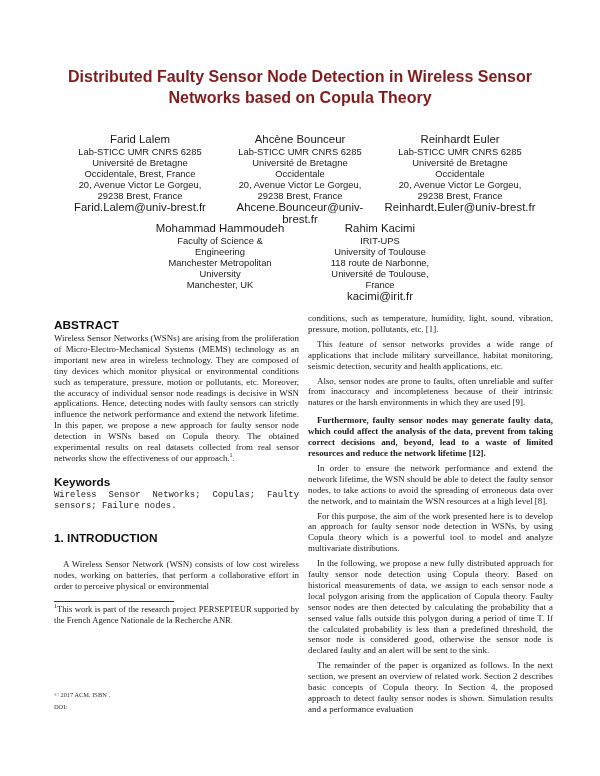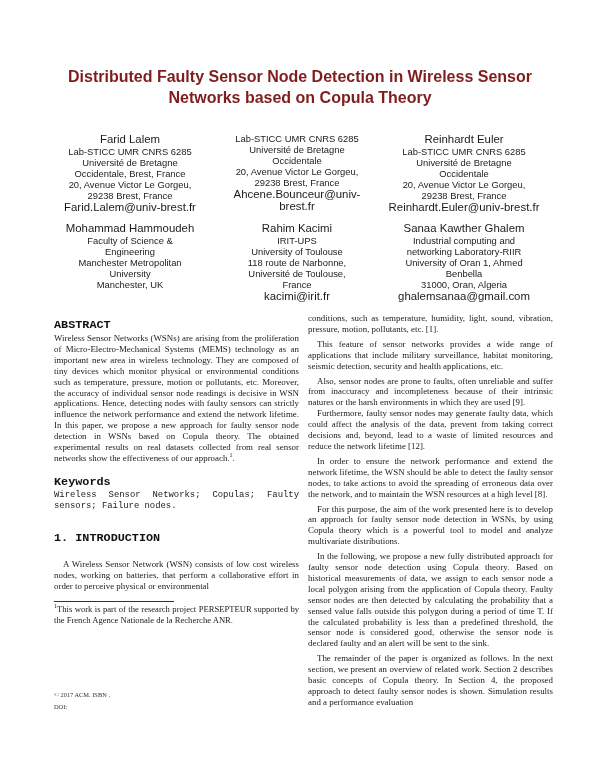--- a/index.html
+++ b/index.html
@@ -2,33 +2,33 @@
 <html><head>
 <meta charset="utf-8">
 <style>
   html, body { margin: 0; padding: 0; background: #ffffff; }
   body { width: 600px; height: 776px; position: relative; overflow: hidden; color: #1a1a1a; }
   .title {
     position: absolute; left: 60px; top: 66px; width: 480px;
     text-align: center; font-family: "Liberation Sans", sans-serif; font-weight: bold;
     font-size: 16px; line-height: 21px; color: #7f1d1d;
   }
-  .authors { position: absolute; left: 50px; width: 500px; display: flex; justify-content: flex-start; gap: 7px; }
+  .authors { position: absolute; left: 50px; width: 500px; display: flex; justify-content: center; }
   .authors.row1 { top: 133px; }
   .authors.row2 { top: 222px; }
   .author { width: 160px; text-align: center; font-family: "Liberation Sans", sans-serif; }
   .author .name { font-size: 11.4px; line-height: 13px; }
   .author .aff { font-size: 9.4px; line-height: 11px; color: #222; }
   .author .email { font-size: 11.4px; line-height: 12px; }
   .col { position: absolute; width: 245px; font-family: "Liberation Serif", serif; font-size: 8.9px; line-height: 10.9px; text-align: justify; color: #1a1a1a; }
   .col p { margin: 0; }
   .col p.indent { text-indent: 9px; margin-top: 4px; }
   .colL { left: 54px; }
   .colR { left: 308px; }
-  .h { font-family: Liberation Mono, monospace; font-weight: bold; font-size: 11.8px; line-height: 14px; margin: 0; color: #111; }
+  .h { font-family: Liberation Sans, sans-serif; font-weight: bold; font-size: 11.8px; line-height: 14px; margin: 0; color: #111; }
   .footrule { position: absolute; left: 54px; top: 601px; width: 120px; border-top: 0.7px solid #333; }
   .footnote { position: absolute; left: 54px; top: 604px; width: 245px; font-family: "Liberation Serif", serif; font-size: 8.6px; line-height: 10.5px; text-align: justify; }
   .copyright { position: absolute; left: 54px; top: 689px; font-family: "Liberation Serif", serif; font-size: 6.4px; line-height: 12px; color: #333; }
   sup { font-size: 6px; line-height: 0; }
 </style>
 </head>
 <body>
 
 <div class="title">Distributed Faulty Sensor Node Detection in Wireless Sensor Networks based on Copula Theory</div>
 
@@ -36,20 +36,21 @@
   <div class="author">
     <div class="name">Farid Lalem</div>
     <div class="aff">Lab-STICC UMR CNRS 6285</div>
     <div class="aff">Université de Bretagne</div>
     <div class="aff">Occidentale, Brest, France</div>
     <div class="aff">20, Avenue Victor Le Gorgeu,</div>
     <div class="aff">29238 Brest, France</div>
     <div class="email">Farid.Lalem@univ-brest.fr</div>
   </div>
   <div class="author">
+    <div class="name">Ahcène Bounceur</div>
     <div class="aff">Lab-STICC UMR CNRS 6285</div>
     <div class="aff">Université de Bretagne</div>
     <div class="aff">Occidentale</div>
     <div class="aff">20, Avenue Victor Le Gorgeu,</div>
     <div class="aff">29238 Brest, France</div>
     <div class="email">Ahcene.Bounceur@univ-brest.fr</div>
   </div>
   <div class="author">
     <div class="name">Reinhardt Euler</div>
     <div class="aff">Lab-STICC UMR CNRS 6285</div>
@@ -72,29 +73,20 @@
   </div>
   <div class="author">
     <div class="name">Rahim Kacimi</div>
     <div class="aff">IRIT-UPS</div>
     <div class="aff">University of Toulouse</div>
     <div class="aff">118 route de Narbonne,</div>
     <div class="aff">Université de Toulouse,</div>
     <div class="aff">France</div>
     <div class="email">kacimi@irit.fr</div>
   </div>
-  <div class="author">
-    <div class="name">Sanaa Kawther Ghalem</div>
-    <div class="aff">Industrial computing and</div>
-    <div class="aff">networking Laboratory-RIIR</div>
-    <div class="aff">University of Oran 1, Ahmed</div>
-    <div class="aff">Benbella</div>
-    <div class="aff">31000, Oran, Algeria</div>
-    <div class="email">ghalemsanaa@gmail.com</div>
-  </div>
 </div>
 
 <div class="col colL" style="top:318px;">
   <h2 class="h">ABSTRACT</h2>
   <p style="margin-top:1px;"><span>Wireless Sensor Networks (WSNs) are arising from the proliferation of Micro-Electro-Mechanical Systems (MEMS) technology as an important new area in wireless technology. They are composed of tiny devices which monitor physical or environmental conditions such as temperature, pressure, motion or pollutants, etc.  Moreover, the accuracy of individual sensor node readings is decisive in WSN applications. Hence, detecting nodes with faulty sensors can strictly influence the network performance and extend the network lifetime. In this paper, we propose a new approach for faulty sensor node detection in WSNs based on Copula theory. The obtained experimental results on real datasets collected from real sensor networks show the effectiveness of our approach.</span><sup>1</sup><span>.</span></p>
   <h2 class="h" style="margin-top:11px;">Keywords</h2>
   <p style="margin-top:1px;font-family:Liberation Mono, monospace;">Wireless Sensor Networks; Copulas; Faulty sensors; Failure nodes.</p>
   <h2 class="h" style="margin-top:19px;">1.   INTRODUCTION</h2>
   <p class="indent" style="margin-top:14px;">A Wireless Sensor Network (WSN) consists of low cost wireless nodes, working on batteries, that perform a collaborative effort in order to perceive physical or environmental</p>
 </div>
@@ -104,18 +96,18 @@
 
 <div class="copyright">
   <div>© 2017 ACM. ISBN .</div>
   <div>DOI:</div>
 </div>
 
 <div class="col colR" style="top:313px;">
   <p>conditions, such as temperature, humidity, light, sound, vibration, pressure, motion, pollutants, etc. [1].</p>
   <p class="indent">This feature of sensor networks provides a wide range of applications that include military surveillance, habitat monitoring, seismic detection, security and health applications, etc.</p>
   <p class="indent">Also, sensor nodes are prone to faults, often unreliable and suffer from inaccuracy and incompleteness because of their intrinsic natures or the harsh environments in which they are used [9].</p>
-  <p class="indent" style="margin-top:0;">Furthermore, faulty sensor nodes may generate faulty data, which could affect the analysis of the data, prevent from taking correct decisions and, beyond, lead to a waste of limited resources and reduce the network lifetime [12].</p>
+  <p class="indent" style="margin-top:7px;font-weight:bold;">Furthermore, faulty sensor nodes may generate faulty data, which could affect the analysis of the data, prevent from taking correct decisions and, beyond, lead to a waste of limited resources and reduce the network lifetime [12].</p>
   <p class="indent">In order to ensure the network performance and extend the network lifetime, the WSN should be able to detect the faulty sensor nodes, to take actions to avoid the spreading of erroneous data over the network, and to maintain the WSN resources at a high level [8].</p>
   <p class="indent">For this purpose, the aim of the work presented here is to develop an approach for faulty sensor node detection in WSNs, by using Copula theory which is a powerful tool to model and analyze multivariate distributions.</p>
   <p class="indent">In the following, we propose a new fully distributed approach for faulty sensor node detection using Copula theory. Based on historical measurements of data, we assign to each sensor node a local polygon arising from the application of Copula theory. Faulty sensor nodes are then detected by calculating the probability that a sensed value falls outside this polygon during a period of time T. If the calculated probability is less than a predefined threshold, the sensor node is considered good, otherwise the sensor node is declared faulty and an alert will be sent to the sink.</p>
   <p class="indent">The remainder of the paper is organized as follows. In the next section, we present an overview of related work. Section 2 describes basic concepts of Copula theory. In Section 4, the proposed approach to detect faulty sensor nodes is shown. Simulation results and a performance evaluation</p>
 </div>
 
 </body></html>

